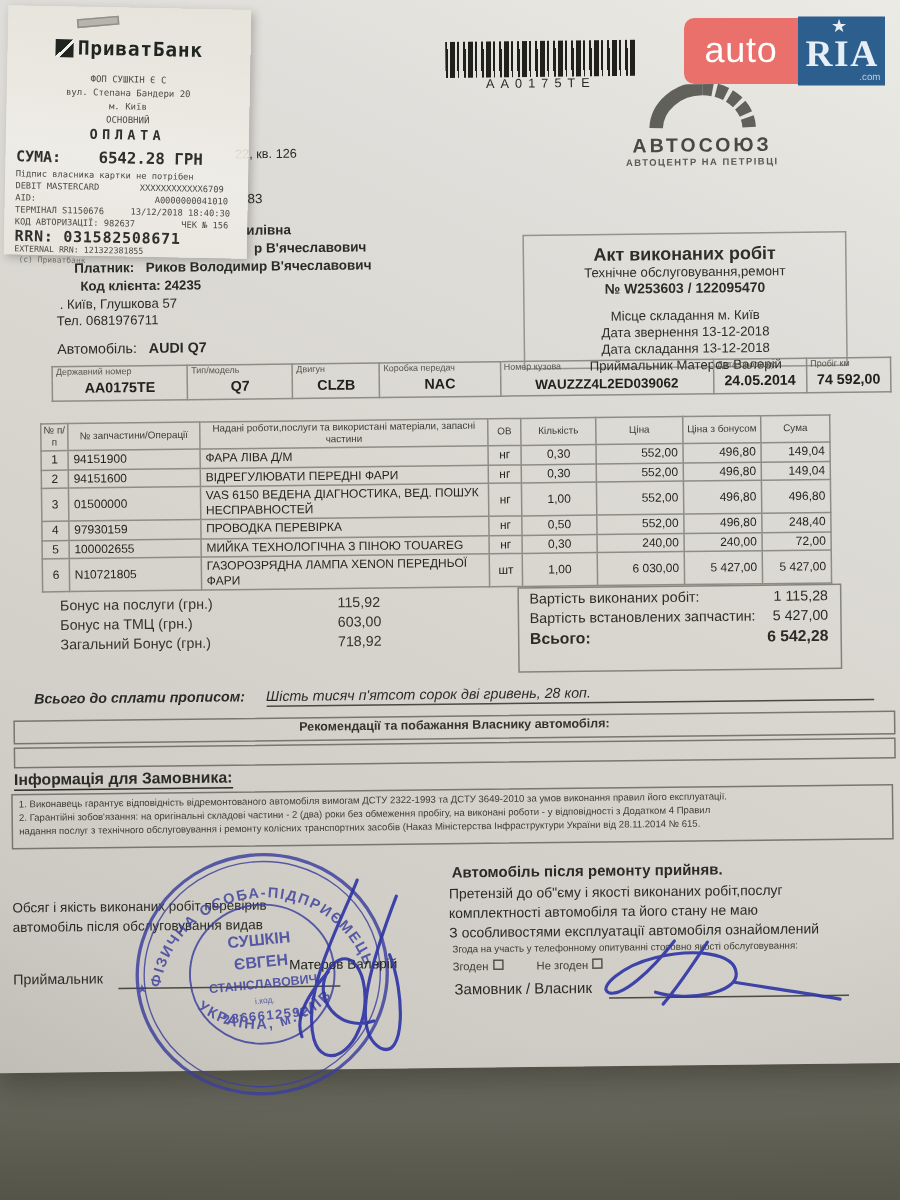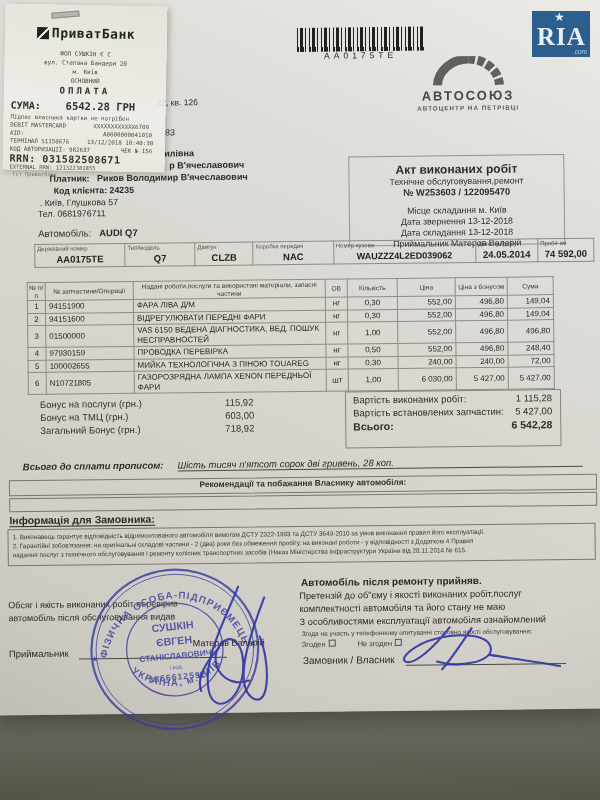--- a/index.html
+++ b/index.html
@@ -352,20 +352,23 @@
   <span class="rl" style="left:7px;top:134px;">ТЕРМІНАЛ S1150676</span>
   <span class="rl" style="left:84px;top:134px;">13/12/2018 18:40:30</span>
   <span class="rl" style="left:7px;top:142px;">КОД АВТОРИЗАЦІЇ: 982637</span>
   <span class="rl" style="left:118px;top:142px;">ЧЕК № 156</span>
   <div class="rl" style="left:7px;top:149px;font-size:10px;font-weight:bold;color:#30302a;letter-spacing:.5px;">RRN: 031582508671</div>
   <div class="rl" style="left:7px;top:160px;font-size:5.5px;">EXTERNAL RRN: 121322381855</div>
   <div class="rl" style="left:10px;top:167px;font-size:5.3px;opacity:.7;">(с) Приватбанк</div>
 </div>
 
 <div class="ariabadge">
+  <div class="aria-red">
+      <span>auto</span>
+    </div>
   <div class="aria-blue">
     <span class="aria-star">★</span>
     <span class="aria-ria">RIA</span>
     <span class="aria-com">.com</span>
   </div>
 </div>
 
 <div class="shade"></div>
 
 </body></html>

